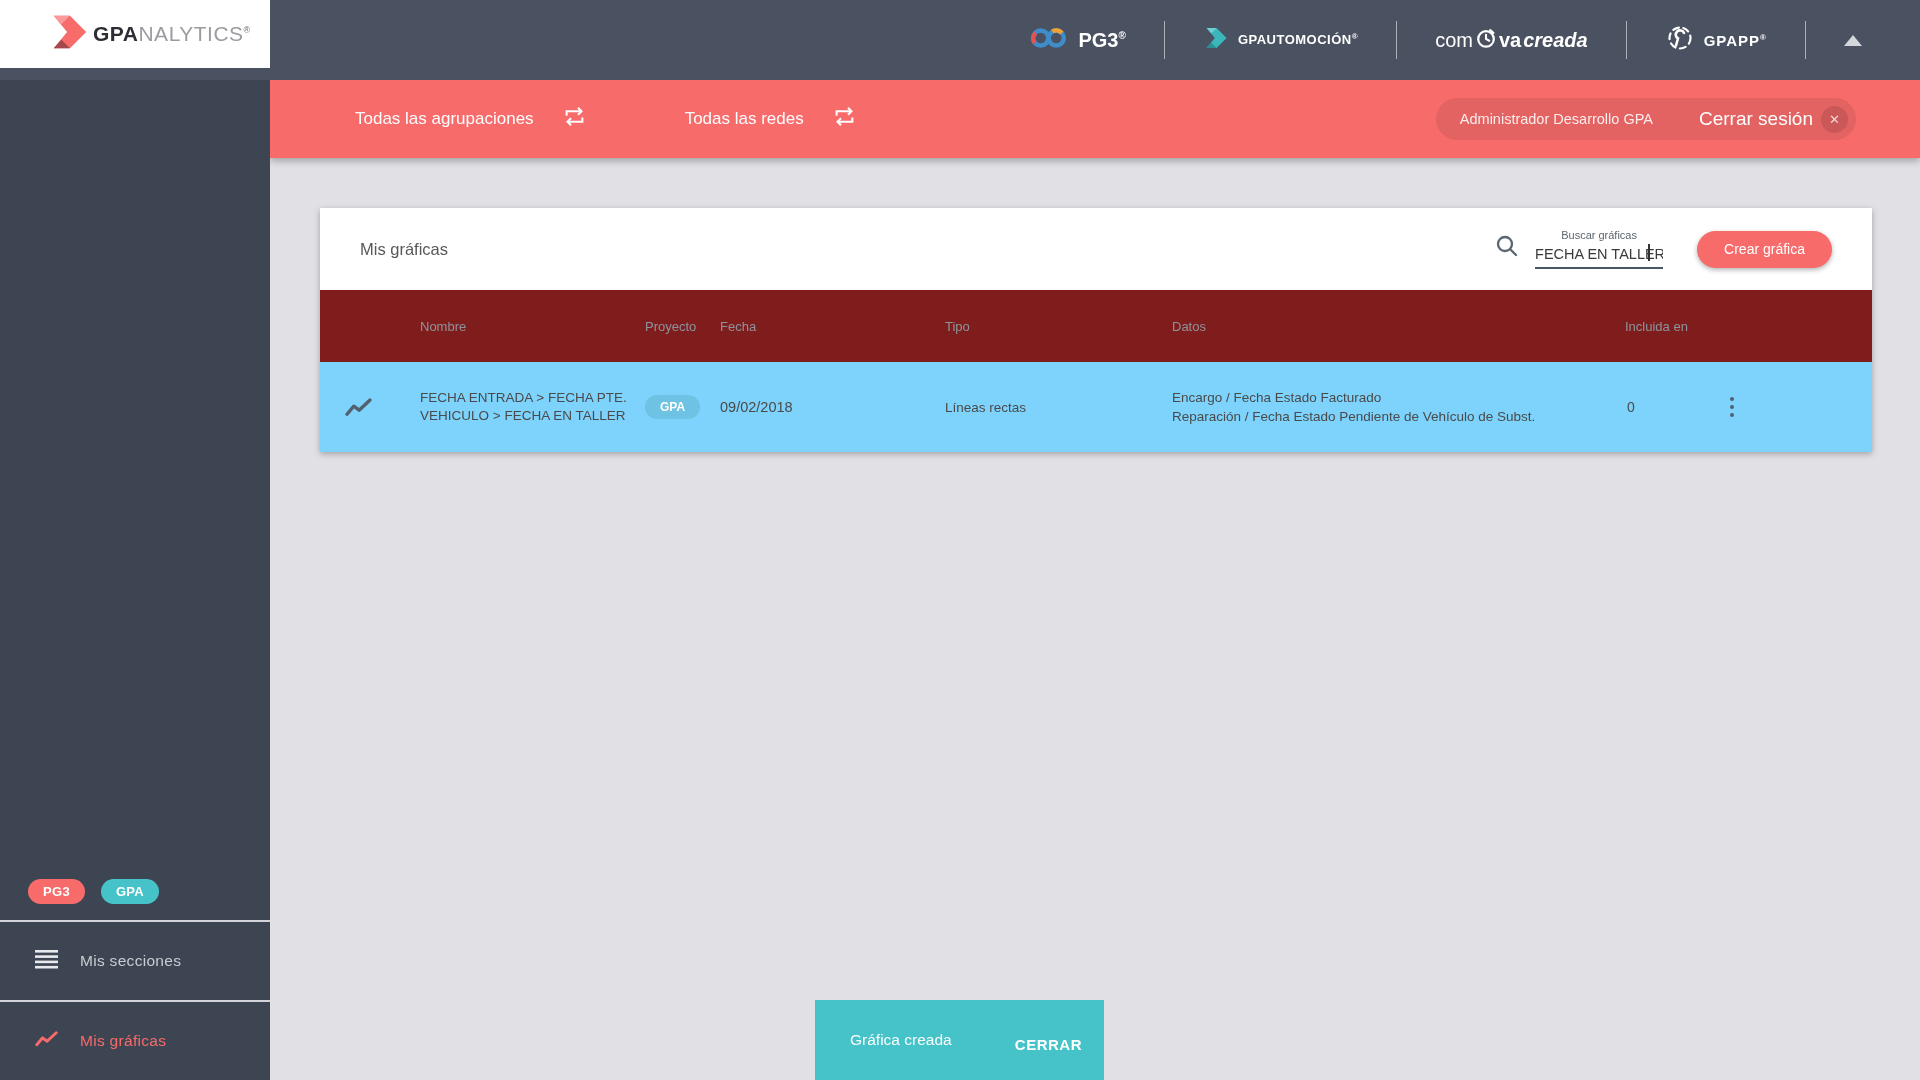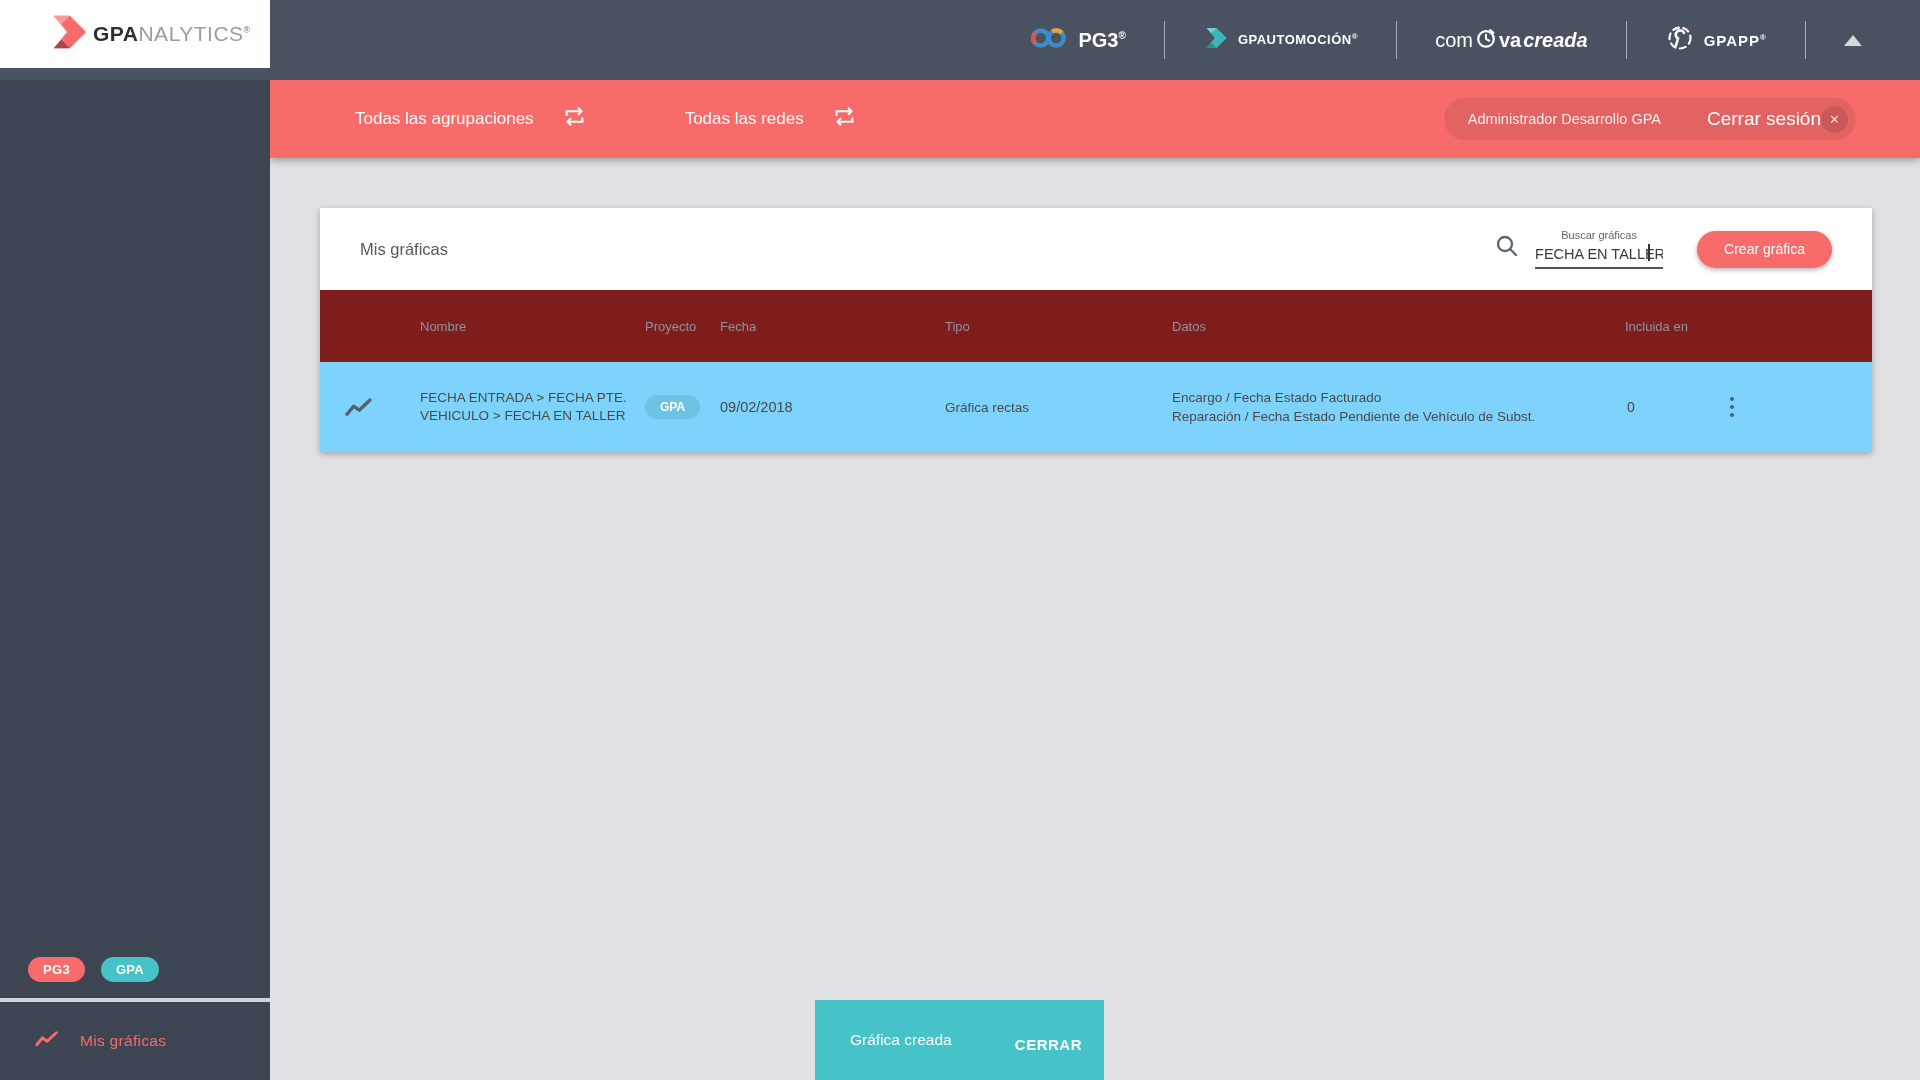--- a/index.html
+++ b/index.html
@@ -31,21 +31,21 @@
 
   
   .filterbar { position:absolute; left:270px; top:80px; width:1650px; height:78px; background:#f76b6b;
                box-shadow:0 3px 7px rgba(0,0,0,.28); z-index:4; display:flex; align-items:center; }
   .filter-group { display:flex; align-items:center; gap:30px; color:#fdfdfe; font-size:17px; cursor:pointer; }
   .fg1 { margin-left:85px; }
   .fg2 { margin-left:100px; }
   .session-pill { margin-left:auto; margin-right:64px; height:42px; border-radius:21px;
                   background:rgba(0,0,0,.08); display:flex; align-items:center; padding:0 8px 0 24px; }
   .session-user { color:rgba(255,255,255,.88); font-size:14.5px; margin-right:46px; }
-  .session-logout { color:#ffffff; font-size:19px; margin-right:0; cursor:pointer; }
+  .session-logout { color:#ffffff; font-size:19px; margin-right:8px; cursor:pointer; }
   .session-close { width:27px; height:27px; border-radius:50%; background:rgba(0,0,0,.10);
                    color:rgba(255,255,255,.75); font-size:13px; display:flex; align-items:center;
                    justify-content:center; cursor:pointer; }
 
   
   .sidebar { position:absolute; left:0; top:80px; width:270px; height:1000px; background:#3e4552; z-index:6; }
   .sidebar-bottom { position:absolute; left:0; right:0; bottom:0; }
   .badge-row { height:58px; display:flex; align-items:center; padding-left:28px; gap:16px; }
   .pill-badge { height:25px; border-radius:13px; padding:0 15px; display:flex; align-items:center;
                 color:#fff; font-size:13px; font-weight:700; letter-spacing:.3px; }
@@ -187,20 +187,31 @@
   </div>
 </div>
 
 <div class="sidebar">
   <div class="sidebar-bottom">
     <div class="badge-row">
       <span class="pill-badge pill-pg3">PG3</span>
       <span class="pill-badge pill-gpa">GPA</span>
     </div>
     <div class="side-divider"></div>
+    <div class="side-item">
+      <span>
+        <svg width="23" height="19" viewBox="0 0 23 19">
+          <rect x="0" y="0" width="23" height="2.6" fill="#e8eaee"></rect>
+          <rect x="0" y="5.3" width="23" height="2.6" fill="#e8eaee"></rect>
+          <rect x="0" y="10.6" width="23" height="2.6" fill="#e8eaee"></rect>
+          <rect x="0" y="15.9" width="23" height="2.6" fill="#e8eaee"></rect>
+        </svg>
+      </span>
+      <span class="lbl">Mis secciones</span>
+    </div>
     <div class="side-divider"></div>
     <div class="side-item active">
       <span>
         <svg width="23" height="16" viewBox="0 0 20 14" fill="none" stroke="#f76b6b" stroke-width="2.6" stroke-linecap="round" stroke-linejoin="round">
           <polyline points="1.5,12 6.5,6 10.5,9 18.5,1.5"></polyline>
         </svg>
       </span>
       <span class="lbl">Mis gráficas</span>
     </div>
   </div>
@@ -240,21 +251,21 @@
     <span class="row-icon">
       <svg width="27" height="19" viewBox="0 0 20 14" fill="none" stroke="#53606f" stroke-width="2.5" stroke-linecap="round" stroke-linejoin="round">
         <polyline points="1.5,12 6.5,6 10.5,9 18.5,1.5"></polyline>
       </svg>
     </span>
     <span class="cell-name">FECHA ENTRADA &gt; FECHA PTE. VEHICULO &gt; FECHA EN TALLER</span>
     <span>
         <span class="gpa-chip">GPA</span>
       </span>
     <span class="cell-fecha">09/02/2018</span>
-    <span>Gráfica rectas</span>
+    <span>Líneas rectas</span>
     <span class="cell-datos">
       <span>Encargo / Fecha Estado Facturado</span><br>
       <span>Reparación / Fecha Estado Pendiente de Vehículo de Subst.</span>
     </span>
     <span class="cell-incl">0</span>
     <span class="kebab">
         <i></i>
         <i></i>
         <i></i>
       </span>

